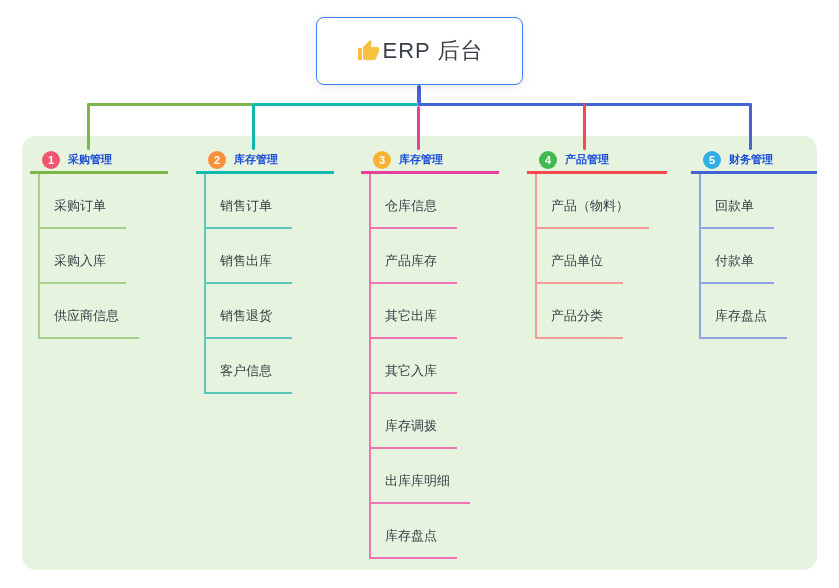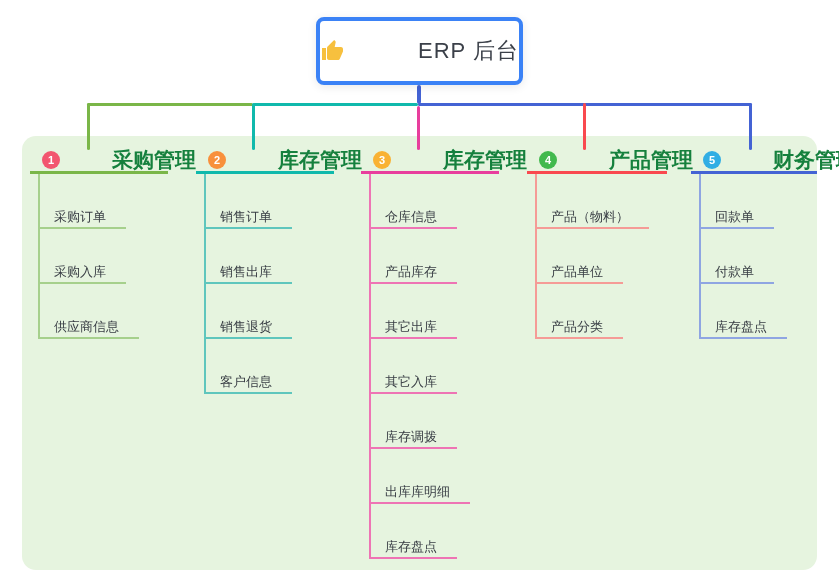--- a/index.html
+++ b/index.html
@@ -20,26 +20,26 @@
     width: 795px; height: 434px;
     background: #e6f4df;
     border-radius: 14px;
   }
 
   .root-node {
     position: absolute;
     left: 316px; top: 17px;
     width: 207px; height: 68px;
     background: #ffffff;
-    border: 4px solid #3b82f6;
+    border: 1px solid #3b82f6;
     border-radius: 8px;
     box-shadow: 0 2px 10px rgba(0,0,0,0.09);
     display: flex;
     align-items: center;
-    justify-content: space-between;
+    justify-content: center;
     gap: 3px;
     cursor: default;
   }
   .root-label {
     font-size: 22px;
     color: #3b4049;
     letter-spacing: 1px;
   }
   .thumb-icon { width: 24px; height: 24px; display: inline-block; }
 
@@ -61,39 +61,38 @@
     border-radius: 50%;
     background: var(--badge);
     color: #ffffff;
     font-size: 11px;
     font-weight: 700;
     line-height: 18px;
     text-align: center;
     flex: 0 0 18px;
   }
   .branch-label {
-    font-size: 21px;
+    font-size: 11px;
     font-weight: 600;
-    color: #15803d;
+    color: #1d4ed8;
     white-space: nowrap;
-    margin-left: 44px;
   }
 
   .children {
     margin-left: 8px;
     border-left: 2px solid var(--child);
   }
   .child-row {
     height: 55px;
     display: flex;
     align-items: flex-end;
   }
   .child-label {
     display: inline-block;
-    padding: 0 20px 1px 16px;
+    padding: 0 20px 12px 16px;
     border-bottom: 2px solid var(--child);
     font-size: 13px;
     color: #383d44;
     white-space: nowrap;
     margin-left: -2px;
     cursor: default;
   }
 </style>
 </head>
 <body>

